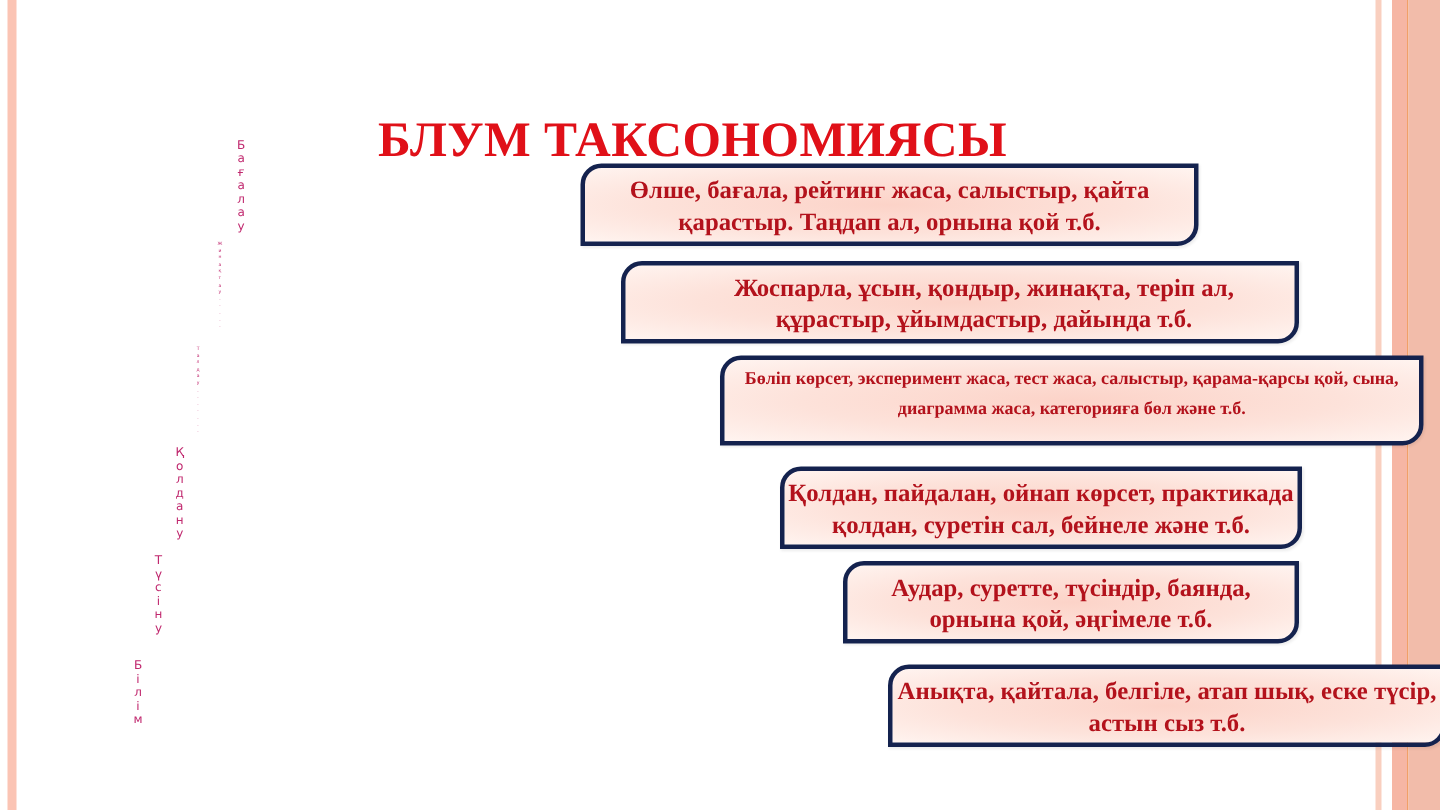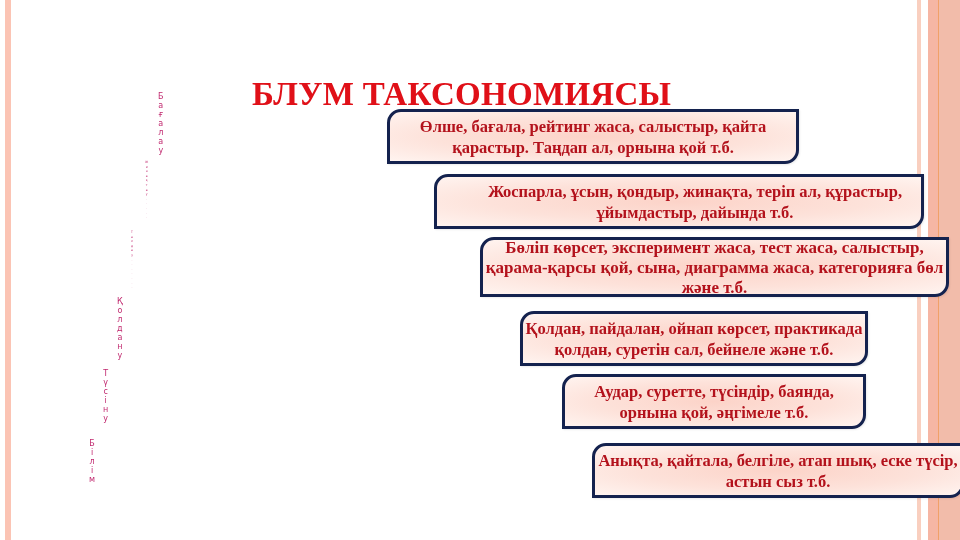--- a/index.html
+++ b/index.html
@@ -30,21 +30,21 @@
       position: absolute; height: 55px;
       border: 3px solid #14224e;
       border-radius: 14px 0 14px 0;
       background: radial-gradient(ellipse at 50% 50%, #fcd3c8 0%, #fde2da 55%, #fff4f0 100%);
       display: flex; align-items: center; justify-content: center; text-align: center;
       font-family: "Liberation Serif", serif; font-weight: bold; color: #b3121c;
       font-size: 16.5px; line-height: 21px; overflow: hidden;
       box-shadow: 1px 1px 2px rgba(0,0,0,0.08);
       margin-left: 32px;
     }
-    .box.b3 { align-items: center; padding-top: 2px; font-size: 17px; line-height: 20px; overflow: visible; }
+    .box.b3 { align-items: flex-start; padding-top: 2px; font-size: 12px; line-height: 20px; overflow: visible; }
   </style>
 </head>
 <body>
 
 <div class="left-bar"></div>
 <div class="right-deco">
   <div class="s1"></div>
   <div class="s2"></div>
   <div class="s3"></div>
   <div class="s4"></div>
@@ -112,21 +112,21 @@
     <span>Б</span>
     <span>і</span>
     <span>л</span>
     <span>і</span>
     <span>м</span>
   </div>
 
 <div class="box" style="left:355px; top:109px; width:412px;">
   <span>Өлше, бағала, рейтинг жаса, салыстыр, қайта қарастыр. Таңдап ал, орнына қой т.б.</span>
 </div>
-<div class="box" style="left:402px; top:174px; width:490px;padding-left:32px;">
+<div class="box" style="left:382px; top:174px; width:452px;padding-left:32px;">
   <span>Жоспарла, ұсын, қондыр, жинақта, теріп ал, құрастыр, ұйымдастыр, дайында т.б.</span>
 </div>
 <div class="box b3" style="left:448px; top:237px; width:469px; height:60px;">
   <span>Бөліп көрсет, эксперимент жаса, тест жаса, салыстыр, қарама-қарсы қой, сына, диаграмма жаса, категорияға бөл және т.б.</span>
 </div>
 <div class="box" style="left:488px; top:311px; width:348px;">
   <span>Қолдан, пайдалан, ойнап көрсет, практикада қолдан, суретін сал, бейнеле және т.б.</span>
 </div>
 <div class="box" style="left:530px; top:374px; width:304px;">
   <span>Аудар, суретте,  түсіндір, баянда, орнына қой, әңгімеле  т.б.</span>

